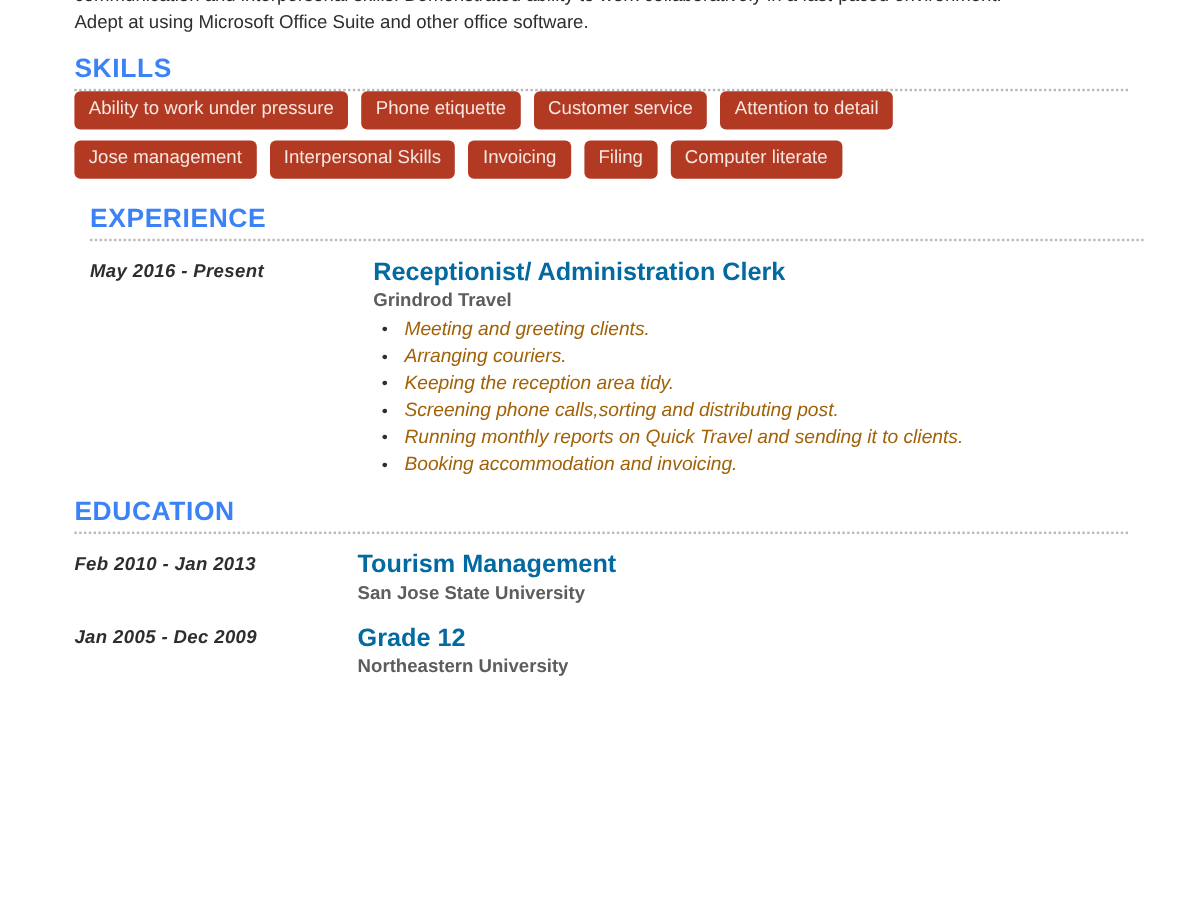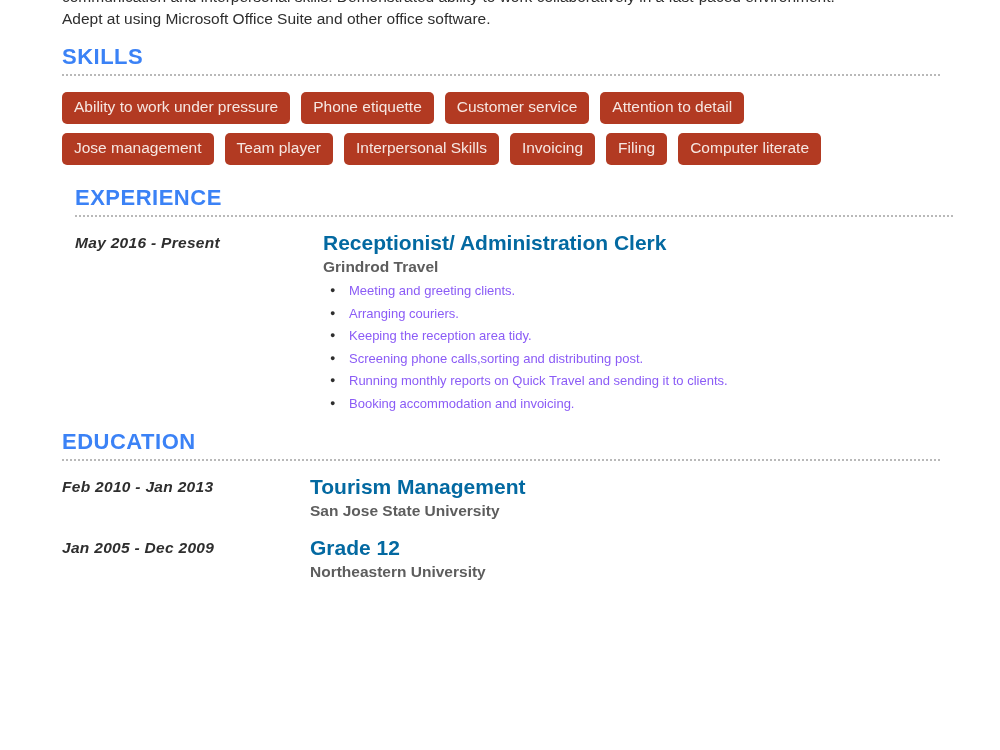--- a/index.html
+++ b/index.html
@@ -50,21 +50,20 @@
   .divider {
     border: none;
     border-top: 2px dotted #b9b9b9;
     height: 0;
     margin: 0;
     width: 878px;
   }
 
   
   .skills-wrap {
-    margin-top: 16px;
     width: 878px;
     text-align: right;
   }
   .skill-row {
     display: flex;
     flex-wrap: nowrap;
     margin-bottom: 9px;
   }
   .badge {
     display: inline-block;
@@ -77,21 +76,20 @@
     margin-right: 11px;
     white-space: nowrap;
   }
 
   
   .entries { margin-top: 14px; }
   .entry {
     display: flex;
     align-items: flex-start;
     margin-bottom: 14px;
-    gap: 12px;
   }
   .entry-date {
     width: 236px;
     flex: 0 0 236px;
     font-size: 15.5px;
     font-style: italic;
     font-weight: bold;
     letter-spacing: 0.3px;
     color: #2e2e2e;
     line-height: 22px;
@@ -113,23 +111,24 @@
     margin: 0 0 1px 0;
   }
   .bullets {
     list-style: none;
     margin: 0;
     padding: 0;
   }
   .bullets li {
     position: relative;
     padding-left: 26px;
-    font-size: 13px;
+    font-size: 16px;
     line-height: 22.5px;
-    color: #8b5cf6;
+    color: #a16207;
+    font-style: italic;
   }
   .bullets li::before {
     content: "\25CF";
     position: absolute;
     left: 7px;
     top: -1px;
     font-size: 9px;
     line-height: 23px;
     color: #2e2e2e;
   }
@@ -150,21 +149,20 @@
     <hr class="divider">
     <div class="skills-wrap">
       <div class="skill-row">
         <span class="badge">Ability to work under pressure</span>
         <span class="badge">Phone etiquette</span>
         <span class="badge">Customer service</span>
         <span class="badge">Attention to detail</span>
       </div>
       <div class="skill-row">
         <span class="badge">Jose management</span>
-        <span class="badge">Team player</span>
         <span class="badge">Interpersonal Skills</span>
         <span class="badge">Invoicing</span>
         <span class="badge">Filing</span>
         <span class="badge">Computer literate</span>
       </div>
     </div>
   </div>
 
   <div class="section sec-experience">
     <div class="section-title">EXPERIENCE</div>

